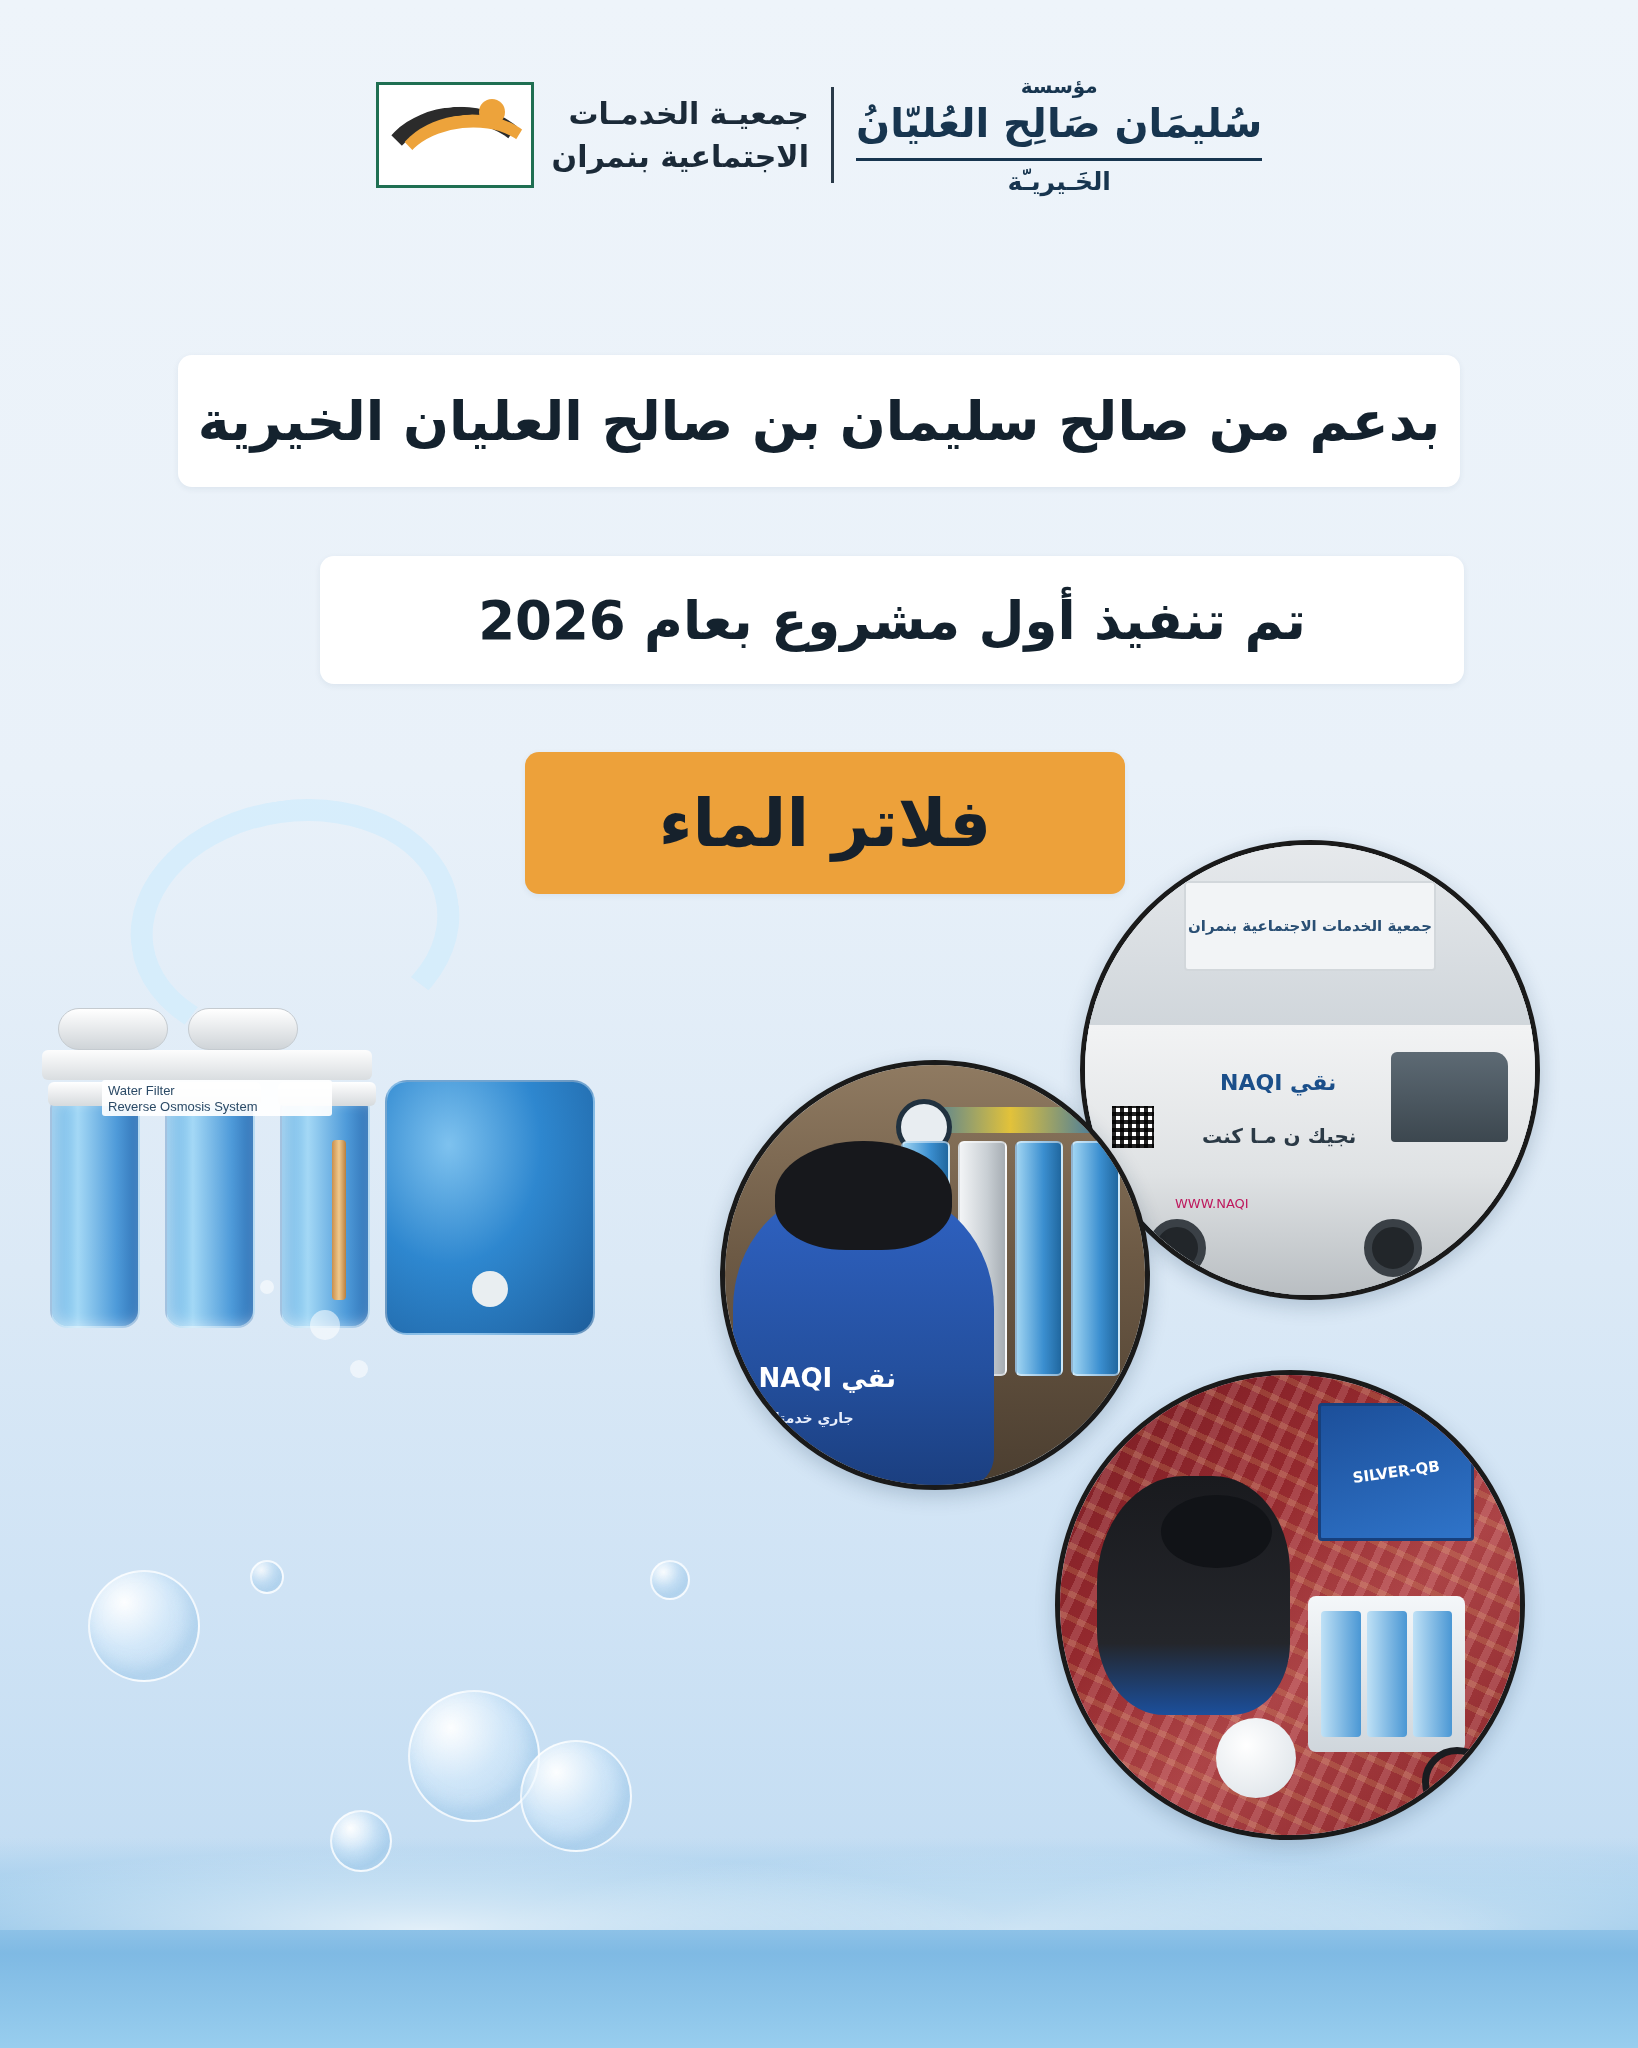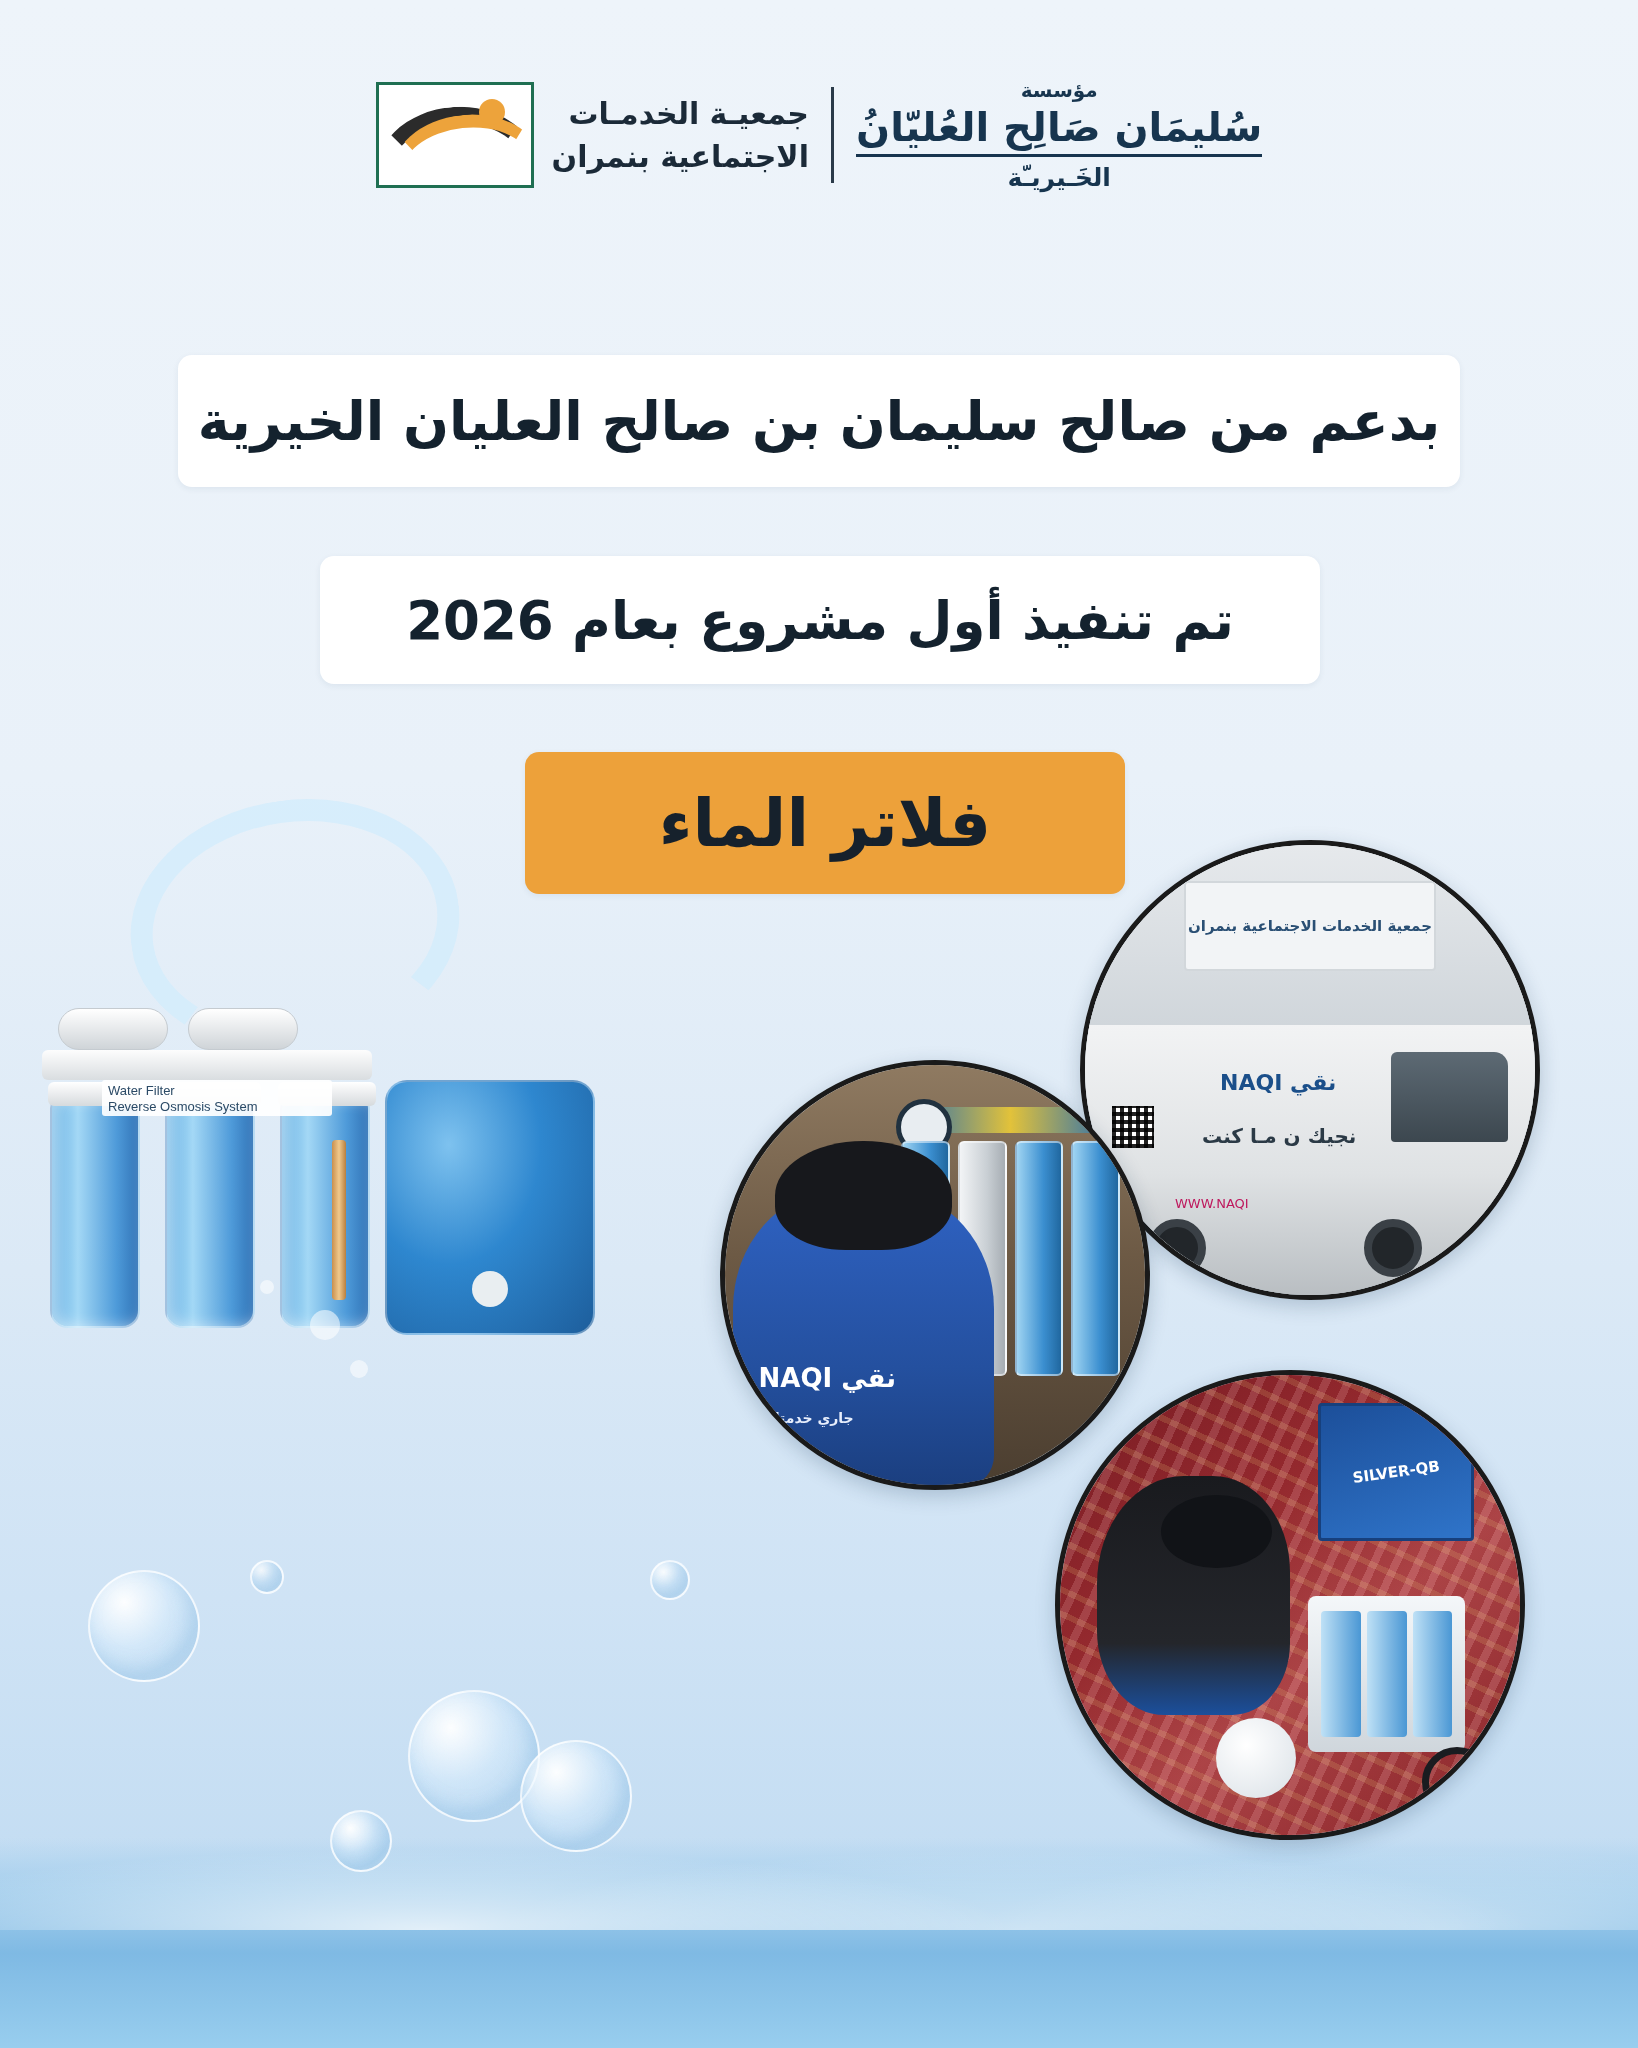--- a/index.html
+++ b/index.html
@@ -83,21 +83,21 @@
   .found-logo {
     text-align: center;
     color: #17354f;
     direction: rtl;
   }
   .found-l1 { font-size: 20px; font-weight: bold; letter-spacing: 1px; }
   .found-l2 {
     font-size: 40px; font-weight: bold;
     letter-spacing: 0.5px;
     border-bottom: 3px solid #17354f;
-    padding-bottom: 4px; margin-top: 2px;
+    padding-bottom: 12px; margin-top: 2px;
     display: inline-block;
   }
   .found-l3 { font-size: 25px; font-weight: bold; margin-top: 6px; }
 
   
   .banner {
     position: absolute;
     background: #ffffff;
     border-radius: 14px;
     display: flex;
@@ -111,21 +111,21 @@
   .banner-1 {
     top: 355px;
     left: 178px;
     width: 1282px;
     height: 132px;
     font-size: 54px;
   }
   .banner-2 {
     top: 556px;
     left: 320px;
-    width: 1000px;
+    width: 1144px;
     height: 128px;
     font-size: 53px;
   }
   .banner-3 {
     top: 752px;
     left: 525px;
     width: 600px;
     height: 142px;
     background: #eda13a;
     border-radius: 14px;

